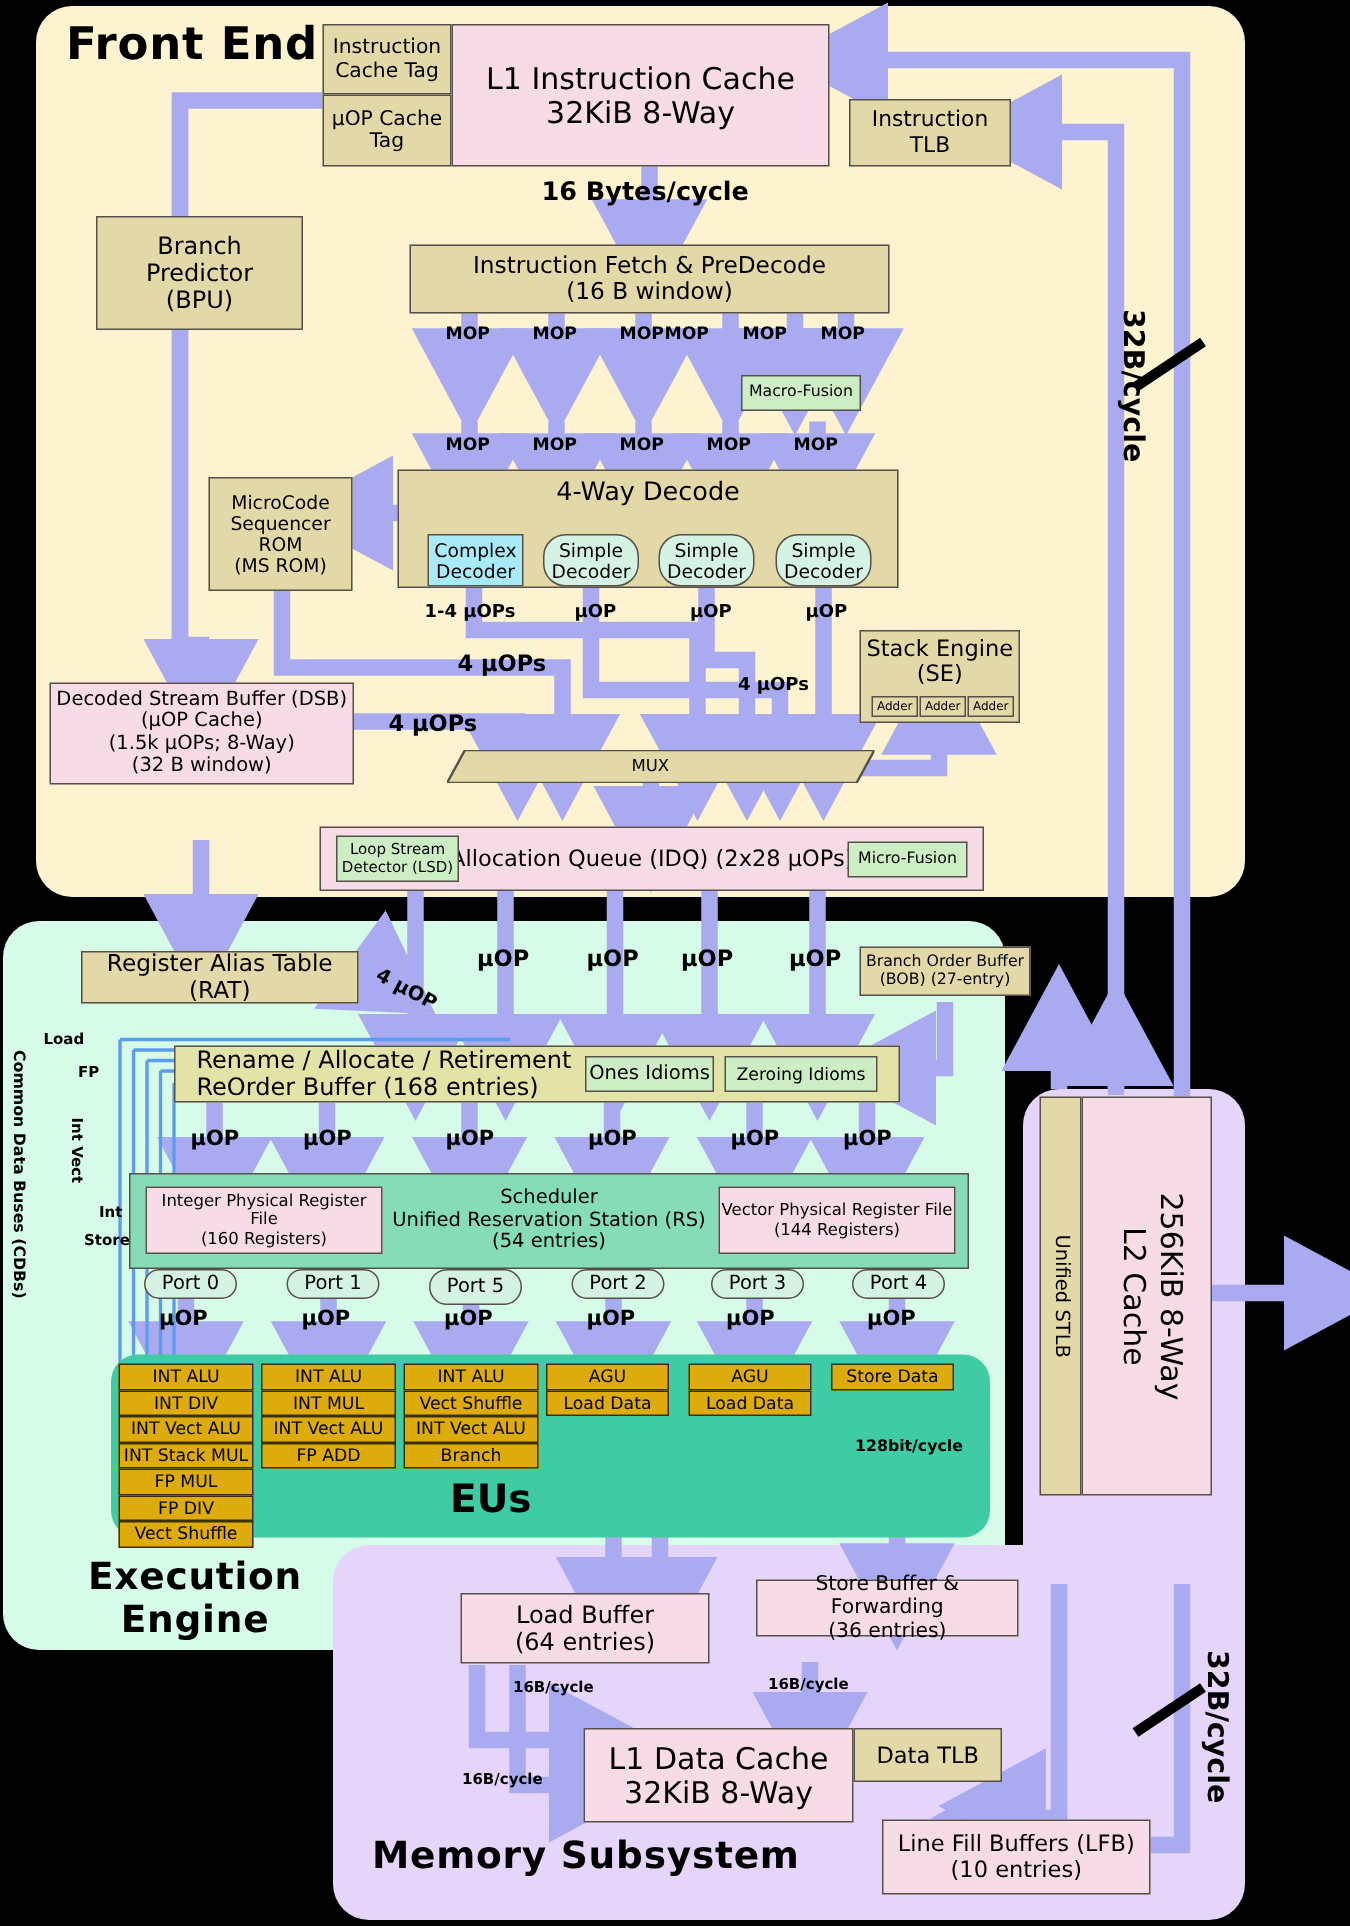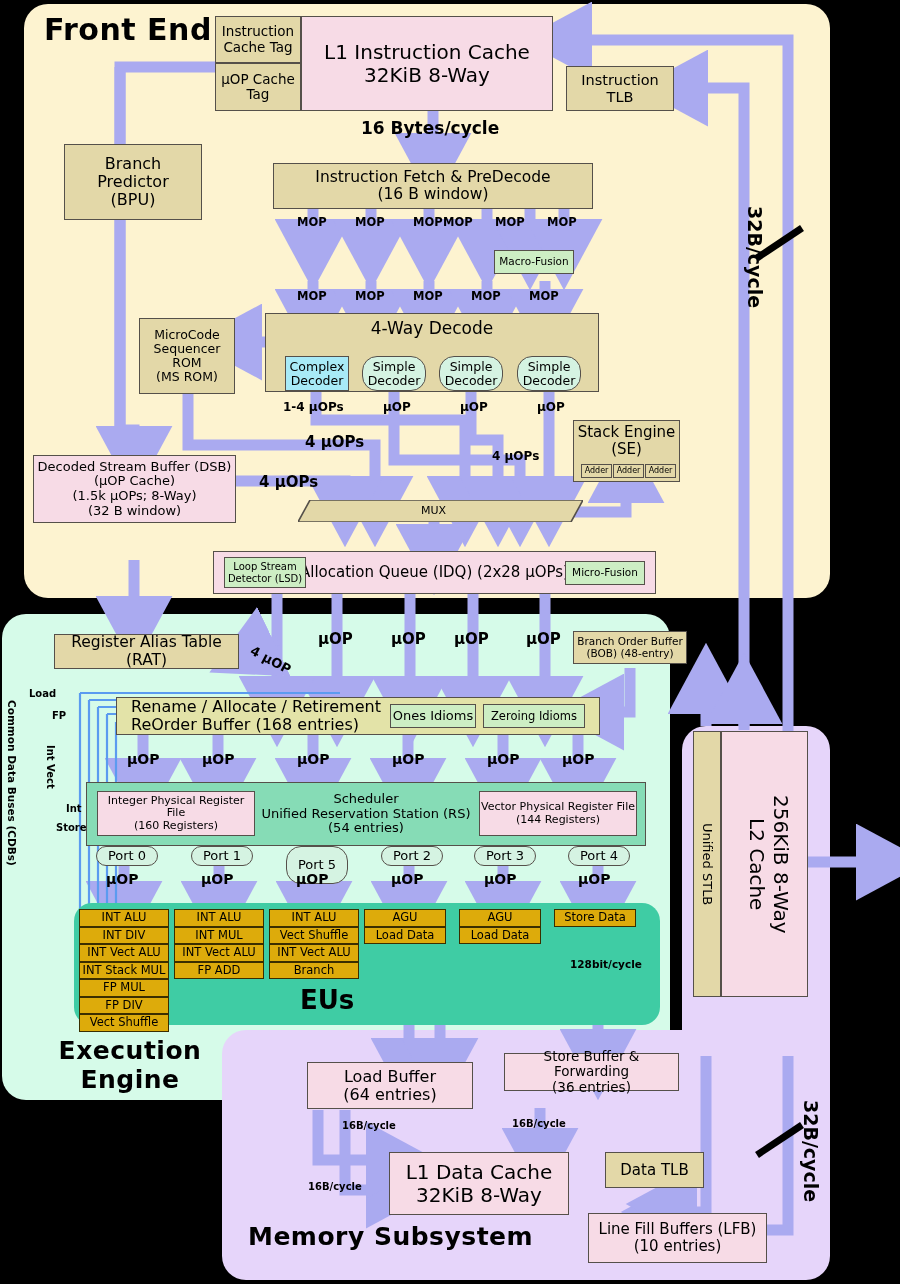--- a/index.html
+++ b/index.html
@@ -269,21 +269,21 @@
   <div class="lbl bold vert" style="left:744px;top:206px;font-size:19px;">32B/cycle</div>
 
   <div class="sec-title" style="left:40px;top:1037px;font-size:25px;width:180px;text-align:center;line-height:1.15;">
     <span>Execution Engine</span>
   </div>
 
   <div class="box tan" style="left:54px;top:634px;width:185px;height:35px;font-size:15.5px;">Register Alias Table (RAT)</div>
   <div class="lbl bold" style="left:255px;top:643px;font-size:13px;transform:rotate(28deg);transform-origin:left top;">4 µOP</div>
 
   <div class="box tan" style="left:573px;top:631px;width:114px;height:33px;font-size:10.5px;white-space:pre-line;">Branch Order Buffer
-(BOB) (48-entry)</div>
+(BOB) (27-entry)</div>
 
   <div class="lbl bold" style="left:318px;top:630px;font-size:15px;">µOP</div>
   <div class="lbl bold" style="left:391px;top:630px;font-size:15px;">µOP</div>
   <div class="lbl bold" style="left:454px;top:630px;font-size:15px;">µOP</div>
   <div class="lbl bold" style="left:526px;top:630px;font-size:15px;">µOP</div>
 
   <div class="box olive" style="left:116px;top:697px;width:484px;height:38px;font-size:16px;align-items:flex-start;padding-left:14px;">
     <div>Rename / Allocate / Retirement</div>
     <div>ReOrder Buffer (168 entries)</div>
   </div>
@@ -306,21 +306,21 @@
     <div>Integer Physical Register File</div>
     <div>(160 Registers)</div>
   </div>
   <div class="box pink" style="left:479px;top:791px;width:158px;height:45px;font-size:11px;">
     <div>Vector Physical Register File</div>
     <div>(144 Registers)</div>
   </div>
 
   <div class="box mint" style="left:96px;top:846px;width:62px;height:20px;font-size:13px;">Port 0</div>
   <div class="box mint" style="left:191px;top:846px;width:62px;height:20px;font-size:13px;">Port 1</div>
-  <div class="box mint" style="left:286px;top:846px;width:62px;height:38px;font-size:13px;">Port 5</div>
+  <div class="box mint" style="left:286px;top:846px;width:62px;height:24px;font-size:13px;">Port 5</div>
   <div class="box mint" style="left:381px;top:846px;width:62px;height:20px;font-size:13px;">Port 2</div>
   <div class="box mint" style="left:474px;top:846px;width:62px;height:20px;font-size:13px;">Port 3</div>
   <div class="box mint" style="left:568px;top:846px;width:62px;height:20px;font-size:13px;">Port 4</div>
 
   <div class="lbl bold" style="left:106px;top:871px;font-size:14px;">µOP</div>
   <div class="lbl bold" style="left:201px;top:871px;font-size:14px;">µOP</div>
   <div class="lbl bold" style="left:296px;top:871px;font-size:14px;">µOP</div>
   <div class="lbl bold" style="left:391px;top:871px;font-size:14px;">µOP</div>
   <div class="lbl bold" style="left:484px;top:871px;font-size:14px;">µOP</div>
   <div class="lbl bold" style="left:578px;top:871px;font-size:14px;">µOP</div>
@@ -373,21 +373,21 @@
   </div>
 
   <div class="lbl bold" style="left:342px;top:1120px;font-size:10px;">16B/cycle</div>
   <div class="lbl bold" style="left:512px;top:1118px;font-size:10px;">16B/cycle</div>
   <div class="lbl bold" style="left:308px;top:1181px;font-size:10px;">16B/cycle</div>
 
   <div class="box pink" style="left:389px;top:1152px;width:180px;height:63px;font-size:20px;">
     <div>L1 Data Cache</div>
     <div>32KiB 8-Way</div>
   </div>
-  <div class="box tan" style="left:569px;top:1152px;width:99px;height:36px;font-size:15px;margin-left:36px;">Data TLB</div>
+  <div class="box tan" style="left:569px;top:1152px;width:99px;height:36px;font-size:15px;">Data TLB</div>
 
   <div class="box pink" style="left:588px;top:1213px;width:179px;height:50px;font-size:15px;">
     <div>Line Fill Buffers (LFB)</div>
     <div>(10 entries)</div>
   </div>
 
   <div class="box tan" style="left:693px;top:731px;width:28px;height:266px;font-size:13px;">
     <span class="vert">Unified STLB</span>
   </div>
   <div class="box pink" style="left:721px;top:731px;width:87px;height:266px;font-size:20px;flex-direction:row;">

